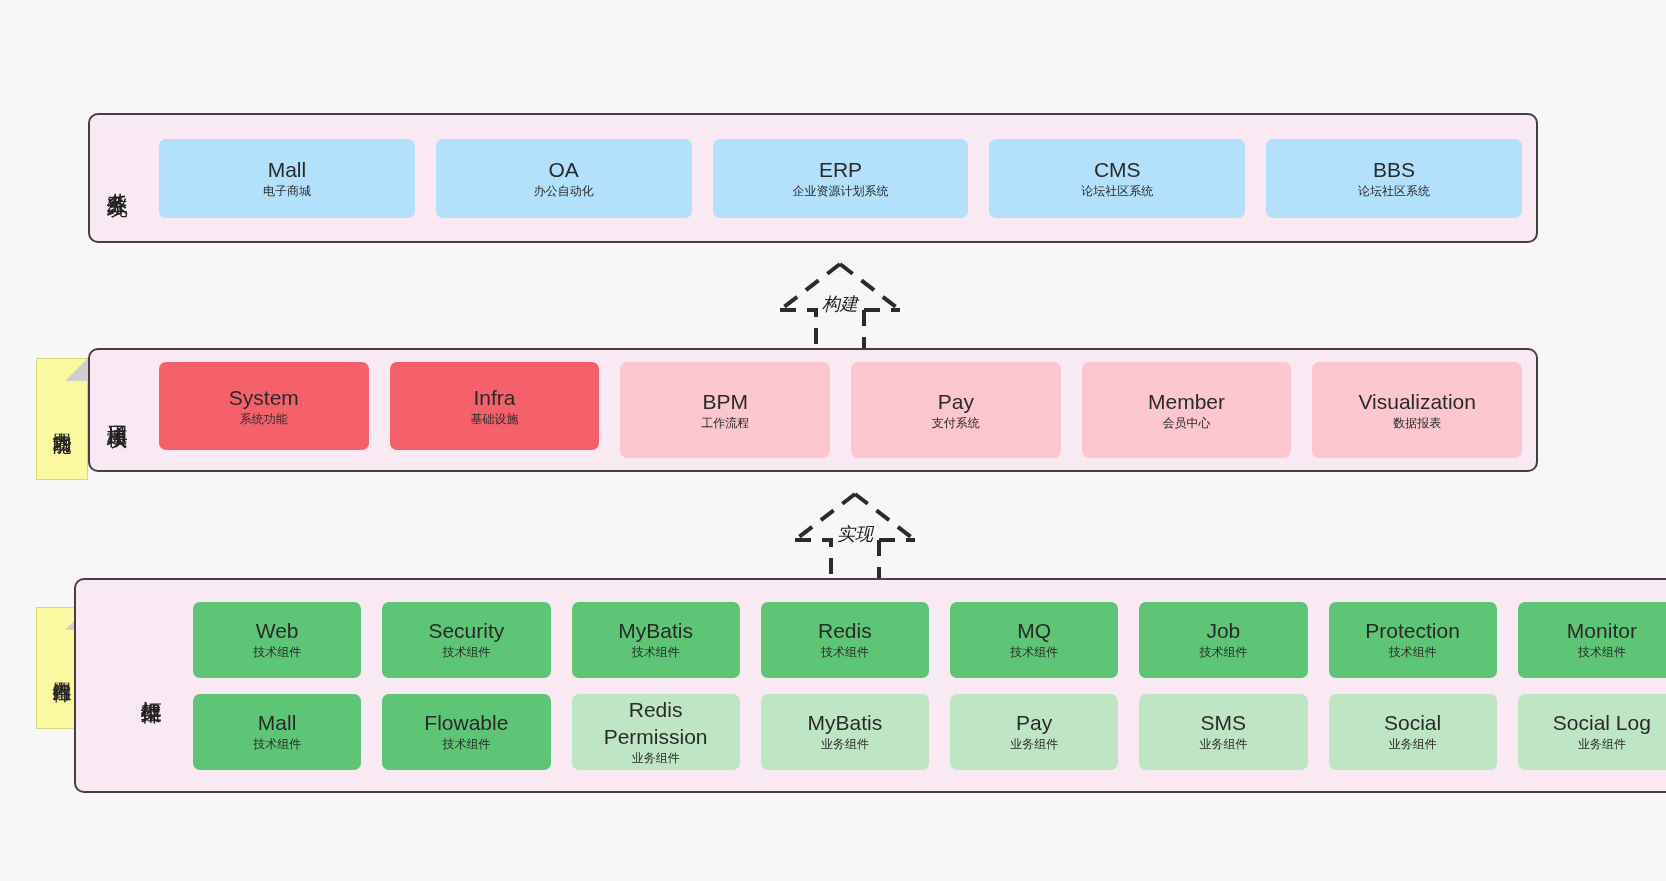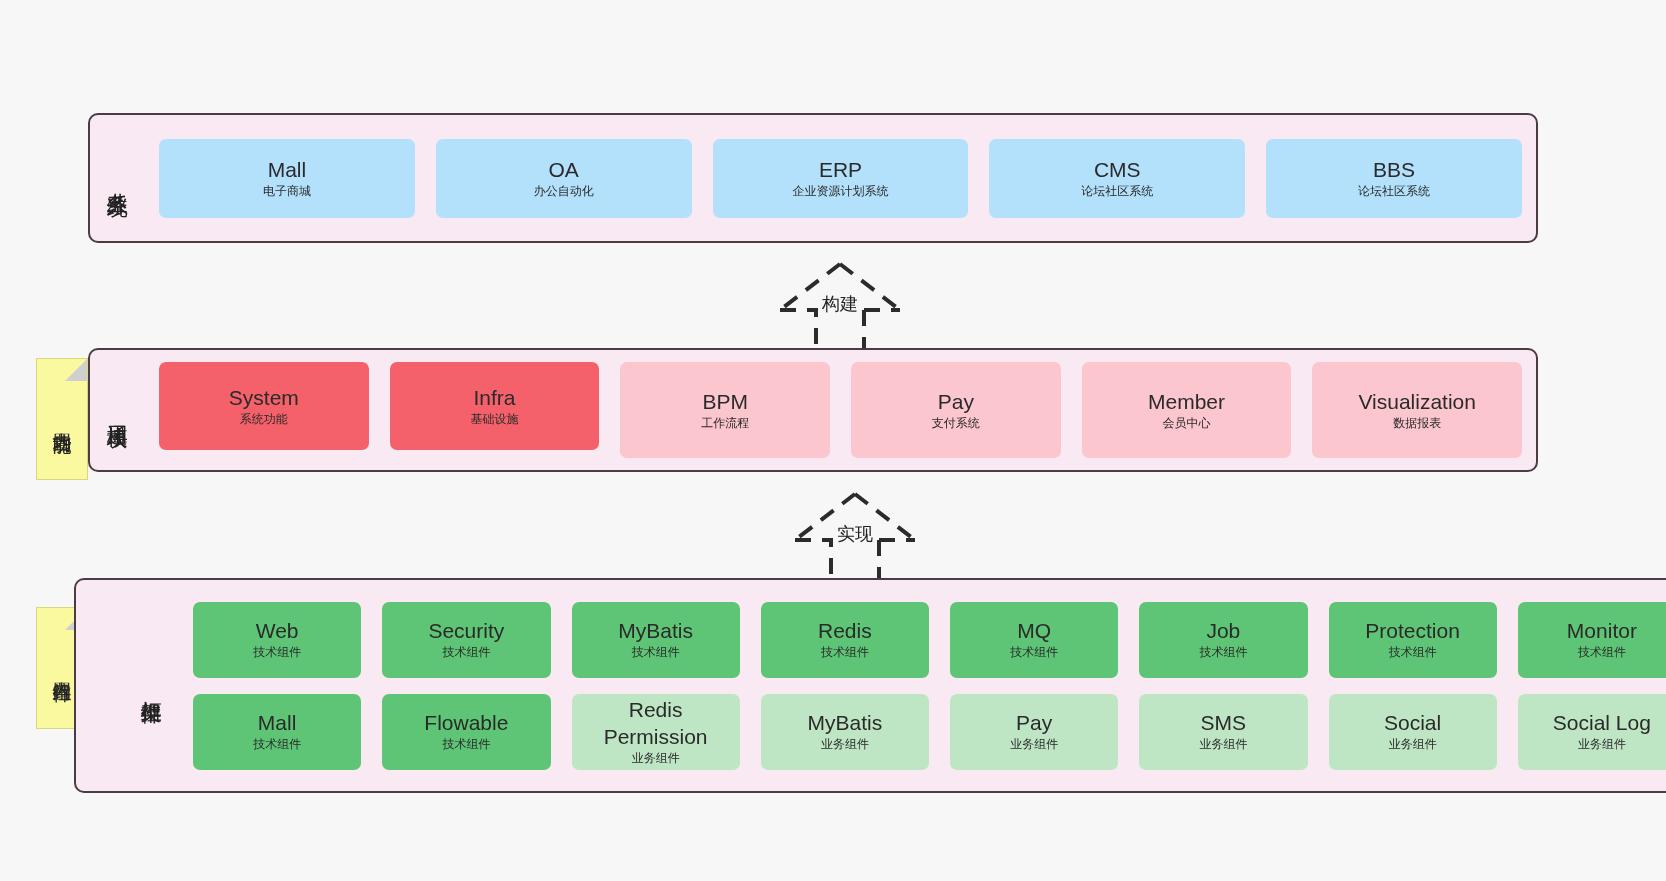--- a/index.html
+++ b/index.html
@@ -69,21 +69,21 @@
   .card.pink       { background: #fcc6ce; height: 96px; }
   .card.green      { background: #5ec576; height: 76px; }
   .card.lightgreen { background: #bfe6c4; height: 76px; }
 
   
   #layer-business  { left: 88px;  top: 113px; width: 1450px; height: 130px; }
   #layer-modules   { left: 88px;  top: 348px; width: 1450px; height: 124px; }
   #layer-framework { left: 74px;  top: 578px; width: 1628px; height: 215px; padding-left: 48px; }
 
   
-  .arrow { position: absolute; }
+  .arrow { position: absolute; font-style: italic; }
   #arrow-build  { left: 750px; top: 258px; width: 180px; height: 90px; }
   #arrow-impl   { left: 765px; top: 488px; width: 180px; height: 90px; }
   .arrow .label {
     position: absolute;
     left: 50%;
     transform: translateX(-50%);
     top: 34px;
     font-size: 18px;
     color: #222;
     background: transparent;

